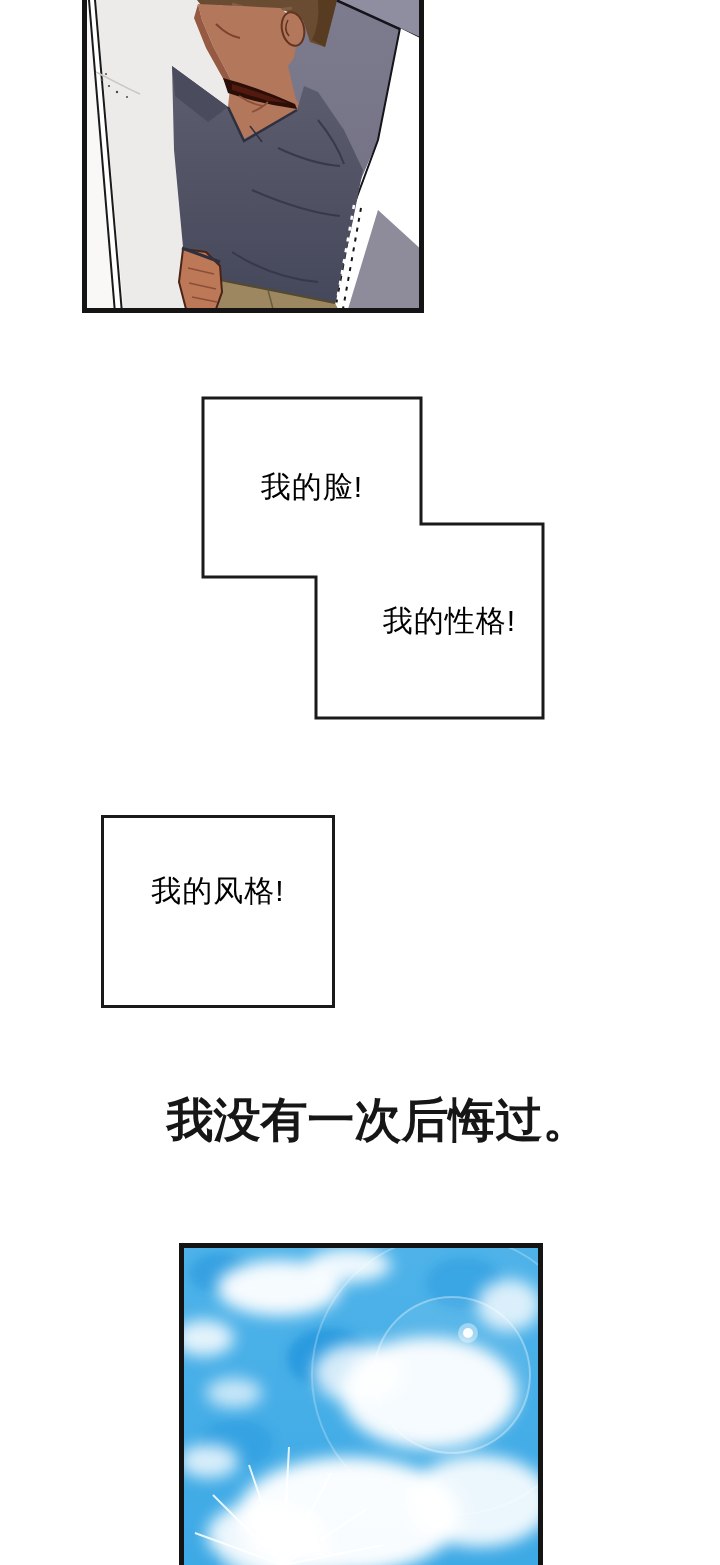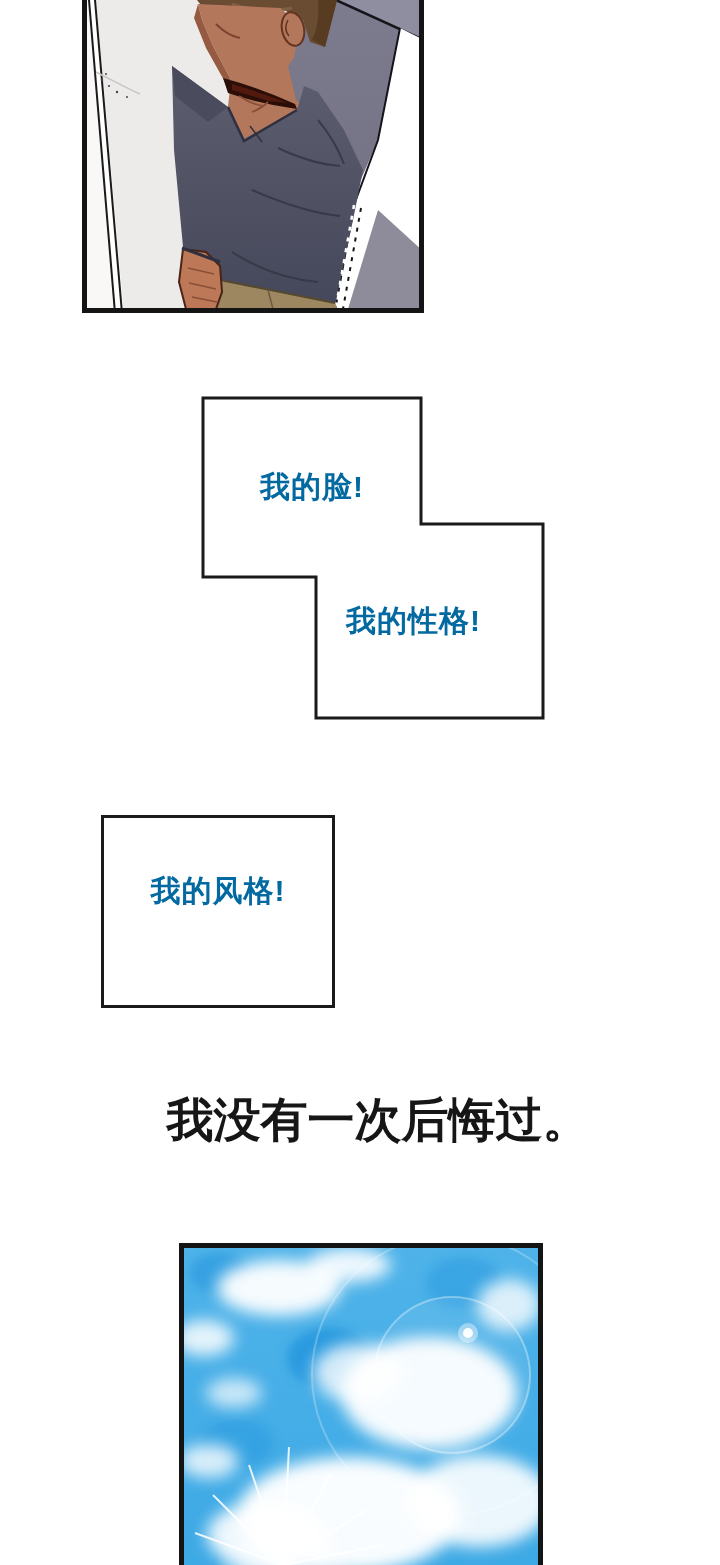--- a/index.html
+++ b/index.html
@@ -3,23 +3,23 @@
 <meta charset="utf-8">
 <style>
   html,body{margin:0;padding:0;}
   body{width:720px;height:1565px;background:#ffffff;font-family:"Liberation Sans",sans-serif;}
   .page{position:relative;width:720px;height:1565px;overflow:hidden;background:#ffffff;}
   .abs{position:absolute;}
   .panel-portrait{left:82px;top:0;width:342px;height:313px;}
   .panel-sky{left:179px;top:1243px;width:364px;height:322px;}
   .bubble-svg{left:190px;top:390px;width:360px;height:335px;}
   .bubble-text{display:flex;align-items:center;justify-content:center;
-    font-size:30px;font-weight:700;color:#0369a1;letter-spacing:1px;white-space:nowrap;}
+    font-size:30px;font-weight:400;color:#000000;letter-spacing:1px;white-space:nowrap;}
   .txt-face{left:203px;top:398px;width:218px;height:179px;}
-  .txt-personality{left:300px;top:524px;width:227px;height:194px;}
+  .txt-personality{left:336px;top:524px;width:227px;height:194px;}
   .box-style{left:101px;top:815px;width:234px;height:193px;background:#ffffff;
     border:3px solid #1a1a1a;box-sizing:border-box;}
   .txt-style{left:101px;top:815px;width:234px;height:152px;}
   .narration{left:18px;top:1094px;width:720px;text-align:center;
     font-size:47px;font-weight:700;color:#161616;line-height:1.1;white-space:nowrap;}
   svg{display:block;}
 </style>
 </head>
 <body>
 

